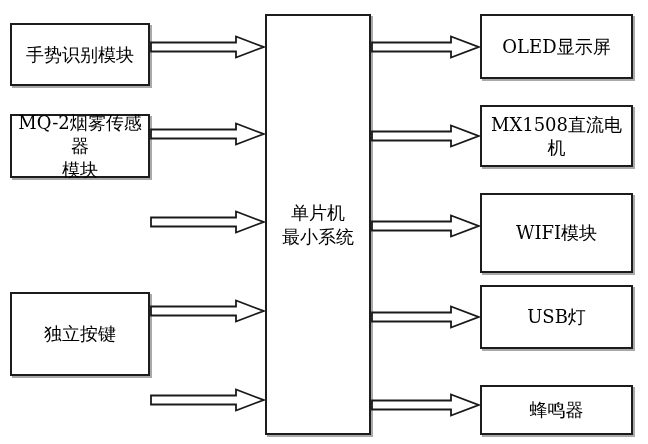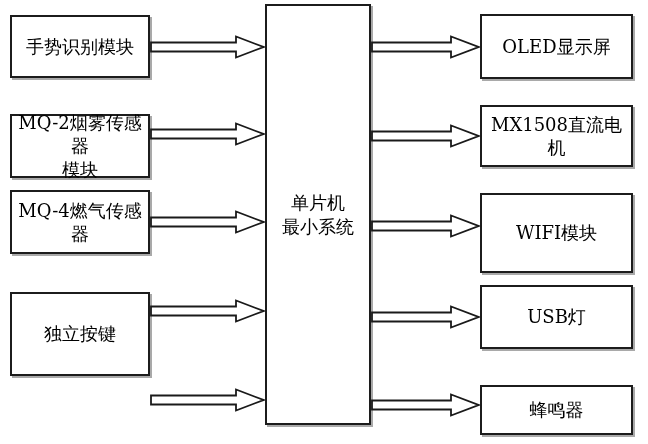--- a/index.html
+++ b/index.html
@@ -27,49 +27,46 @@
     text-align: center;
     font-size: 18px;
     line-height: 1.3;
     color: #000000;
     white-space: pre-line;
   }
   .box.left  { left: 10px;  width: 140px; }
   .box.right { left: 480px; width: 153px; }
   .box.center {
     left: 265px;
-    top: 4px;
+    top: 14px;
     width: 106px;
     height: 421px;
   }
   .arrow {
     position: absolute;
   }
   .arrow svg { display: block; }
   .arrow polygon {
     fill: #ffffff;
     stroke: #1a1a1a;
     stroke-width: 1.8;
     stroke-linejoin: miter;
   }
 </style>
 </head>
 <body>
 
 <div class="canvas">
 
-  <div class="box left" style="top:15px; height:63px">
+  <div class="box left" style="top:23px; height:63px">
     <span>手势识别模块</span>
   </div>
   <div class="box left" style="top:114px; height:64px">
     <span>MQ-2烟雾传感器
 模块</span>
-  </div>
-  <div class="box left" style="top:190px; height:64px">
-    <span>MQ-4燃气传感器</span>
   </div>
   <div class="box left" style="top:292px; height:84px">
     <span>独立按键</span>
   </div>
 
   <div class="box center">
     <span>单片机
 最小系统</span>
   </div>
 

